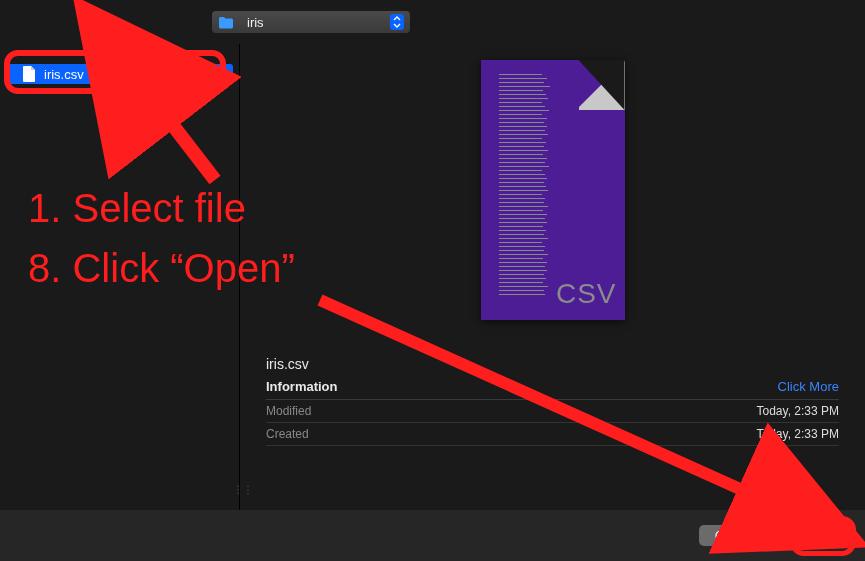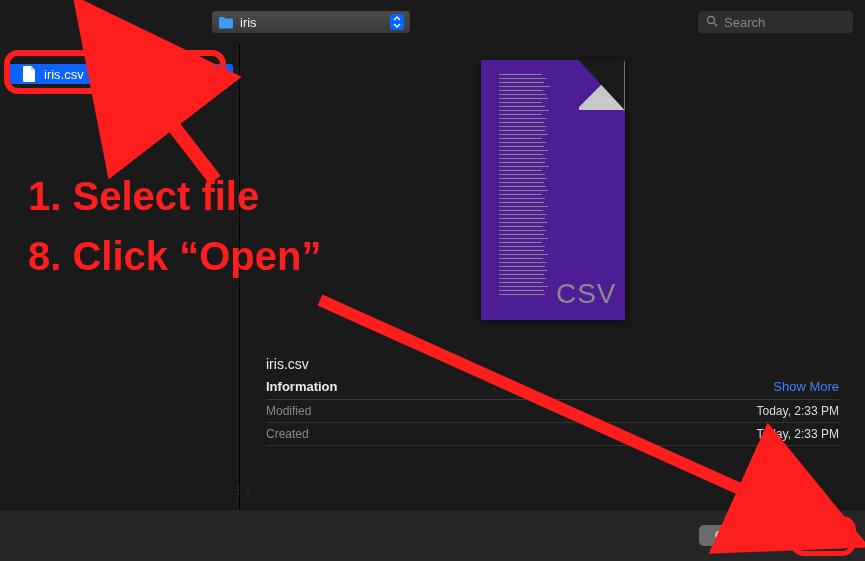--- a/index.html
+++ b/index.html
@@ -24,21 +24,21 @@
     }
     .folder-selector {
       display: flex;
       align-items: center;
       background: linear-gradient(#4a4a4a, #3a3a3a);
       border-radius: 4px;
       padding: 2px 6px;
       margin-left: 200px;
       width: 198px;
       height: 22px;
-      gap: 6px;
+      gap: 13px;
     }
     .folder-selector .icon {
       width: 16px;
       height: 13px;
       display: flex;
       align-items: center;
     }
     .folder-selector .label {
       flex: 1;
       color: #eee;
@@ -258,24 +258,24 @@
     }
     .annot-highlight-open {
       left: 790px; top: 516px;
       width: 66px; height: 40px;
       border: 5px solid #ff1e1e;
       border-radius: 14px;
     }
     .annot-text {
       position: absolute;
       left: 28px;
-      top: 166px;
+      top: 178px;
       color: #ff1e1e;
       font-size: 40px;
-      font-weight: 700;
+      font-weight: 400;
       line-height: 1.5;
       white-space: nowrap;
     }
   </style>
 </head>
 <body>
 
 <div class="toolbar">
   <div class="folder-selector">
     <span class="icon">
@@ -283,29 +283,20 @@
         <path d="M1 2.5 C1 1.7 1.7 1 2.5 1 L6 1 L7.5 2.5 L13.5 2.5 C14.3 2.5 15 3.2 15 4 L15 11 C15 11.8 14.3 12.5 13.5 12.5 L2.5 12.5 C1.7 12.5 1 11.8 1 11 Z" fill="#3a9bff"></path>
       </svg>
     </span>
     <span class="label">iris</span>
     <span class="dropdown">
       <svg width="8" height="12" viewBox="0 0 8 12">
         <path d="M1 4 L4 1 L7 4" stroke="#fff" stroke-width="1.4" fill="none"></path>
         <path d="M1 8 L4 11 L7 8" stroke="#fff" stroke-width="1.4" fill="none"></path>
       </svg>
     </span>
-  </div>
-  <div class="search-wrap">
-    <span>
-      <svg width="12" height="12" viewBox="0 0 12 12">
-        <circle cx="5" cy="5" r="3.5" stroke="#888" stroke-width="1.3" fill="none"></circle>
-        <line x1="8" y1="8" x2="11" y2="11" stroke="#888" stroke-width="1.3"></line>
-      </svg>
-    </span>
-    <input type="text" placeholder="Search" style="">
   </div>
 </div>
 
 <div class="main">
   <div class="sidebar">
     <div class="file-row selected">
       <span class="icon">
         <svg width="14" height="16" viewBox="0 0 14 16">
           <path d="M2 0 L9 0 L13 4 L13 15 C13 15.5 12.5 16 12 16 L2 16 C1.5 16 1 15.5 1 15 L1 1 C1 0.5 1.5 0 2 0 Z" fill="#fff"></path>
           <path d="M9 0 L9 4 L13 4 Z" fill="#ccc"></path>
@@ -381,21 +372,21 @@
         </div>
         <div class="csv-label">CSV</div>
       </div>
     </div>
 
     <div class="meta">
       <div class="meta-filename">iris.csv</div>
 
       <div class="meta-section-head">
         <span>Information</span>
-        <span class="more">Show More</span>
+        <span class="more">Click More</span>
       </div>
       <div class="meta-row">
         <span class="k">Modified</span>
         <span class="v">Today, 2:33 PM</span>
       </div>
       <div class="meta-row">
         <span class="k">Created</span>
         <span class="v">Today, 2:33 PM</span>
       </div>
     </div>

